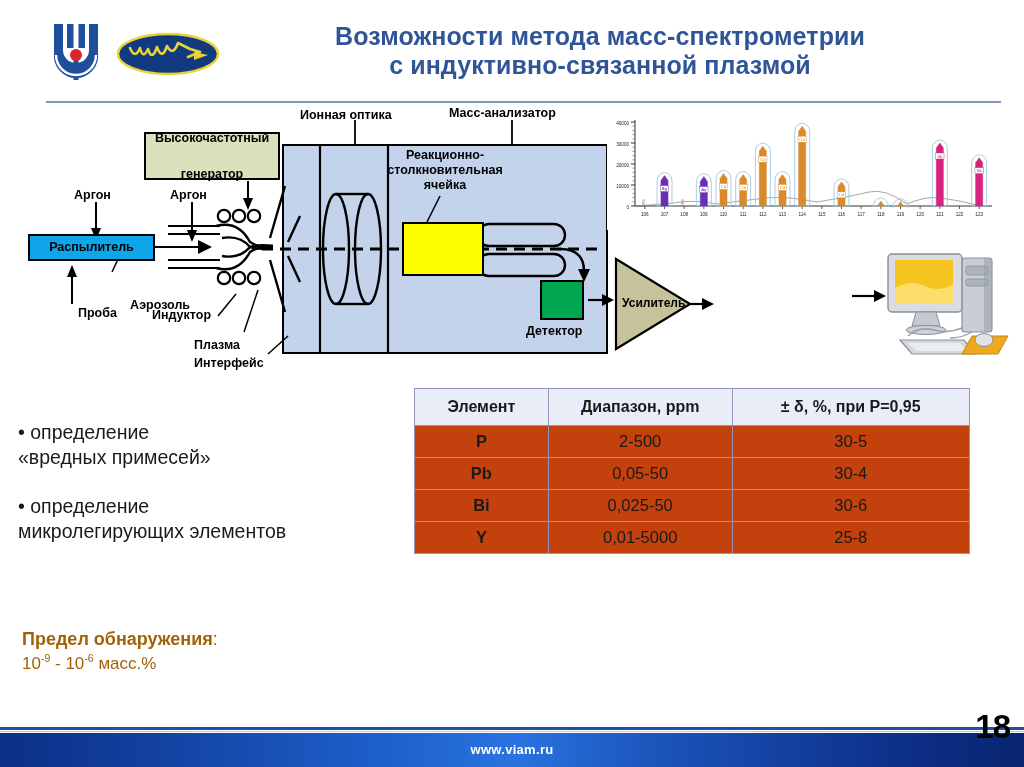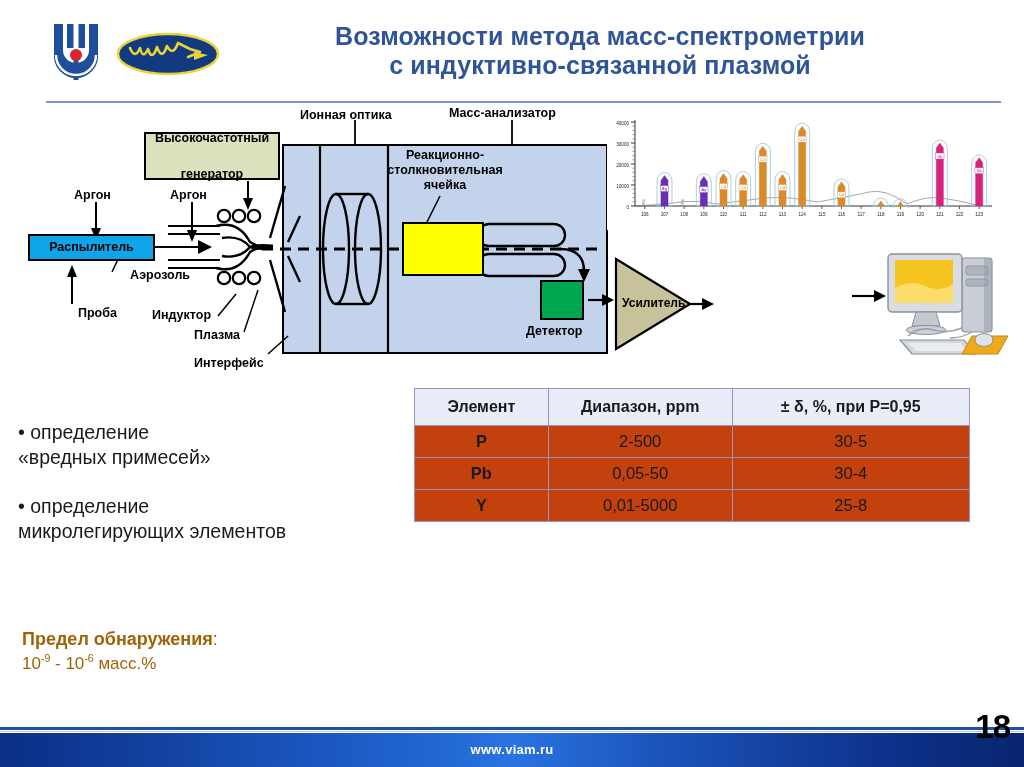--- a/index.html
+++ b/index.html
@@ -265,24 +265,24 @@
     <div class="box det" style="left:540px;top:176px;width:44px;height:40px;"></div>
 
 
     <div class="lbl" style="left:622px;top:192px;font-size:12px;">Усилитель</div>
 
     <div class="lbl" style="left:300px;top:4px;">Ионная оптика</div>
     <div class="lbl" style="left:449px;top:2px;">Масс-анализатор</div>
 
     <div class="lbl" style="left:74px;top:84px;">Аргон</div>
     <div class="lbl" style="left:170px;top:84px;">Аргон</div>
-    <div class="lbl" style="left:130px;top:164px;">Аэрозоль</div>
+    <div class="lbl" style="left:130px;top:194px;">Аэрозоль</div>
     <div class="lbl" style="left:78px;top:202px;">Проба</div>
     <div class="lbl" style="left:152px;top:204px;">Индуктор</div>
-    <div class="lbl" style="left:194px;top:224px;">Плазма</div>
+    <div class="lbl" style="left:194px;top:234px;">Плазма</div>
     <div class="lbl" style="left:194px;top:252px;">Интерфейс</div>
     <div class="lbl" style="left:526px;top:220px;">Детектор</div>
 
     <div class="lbl c" style="left:380px;top:44px;width:130px;line-height:1.18;">
       <div>Реакционно-</div>
       <div>столкновительная</div>
       <div>ячейка</div>
     </div>
   </div>
 
@@ -473,20 +473,25 @@
           <td class="el">P</td>
           <td>2-500</td>
           <td>30-5</td>
         </tr>
         <tr>
           <td class="el">Pb</td>
           <td>0,05-50</td>
           <td>30-4</td>
         </tr>
         <tr>
+          <td class="el">Bi</td>
+          <td>0,025-50</td>
+          <td>30-6</td>
+        </tr>
+        <tr>
           <td class="el">Y</td>
           <td>0,01-5000</td>
           <td>25-8</td>
         </tr>
       </tbody>
   </table>
 
   <div class="footline"></div>
   <div class="footline2"></div>
   <div class="footer">

